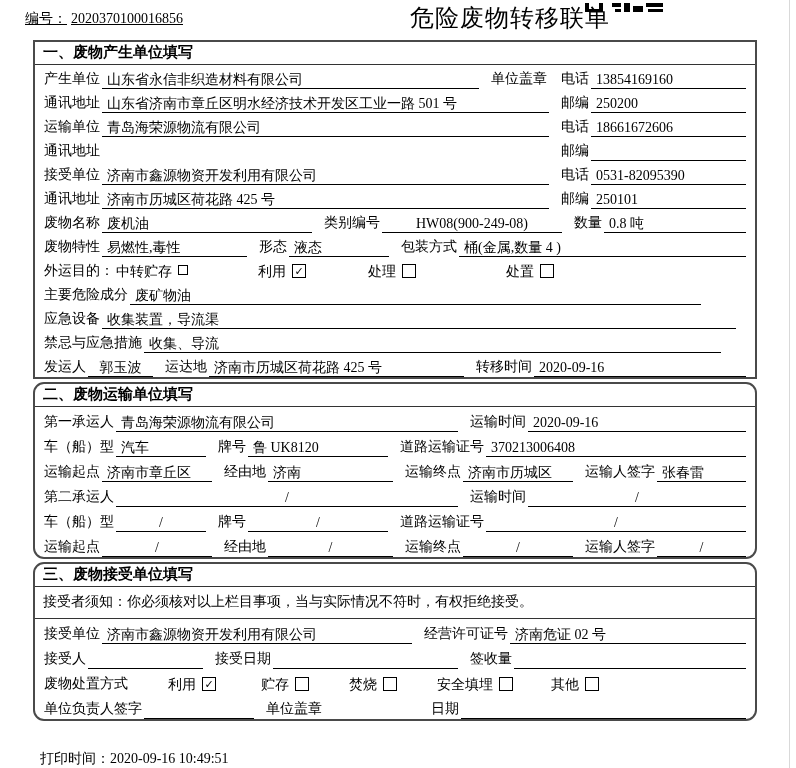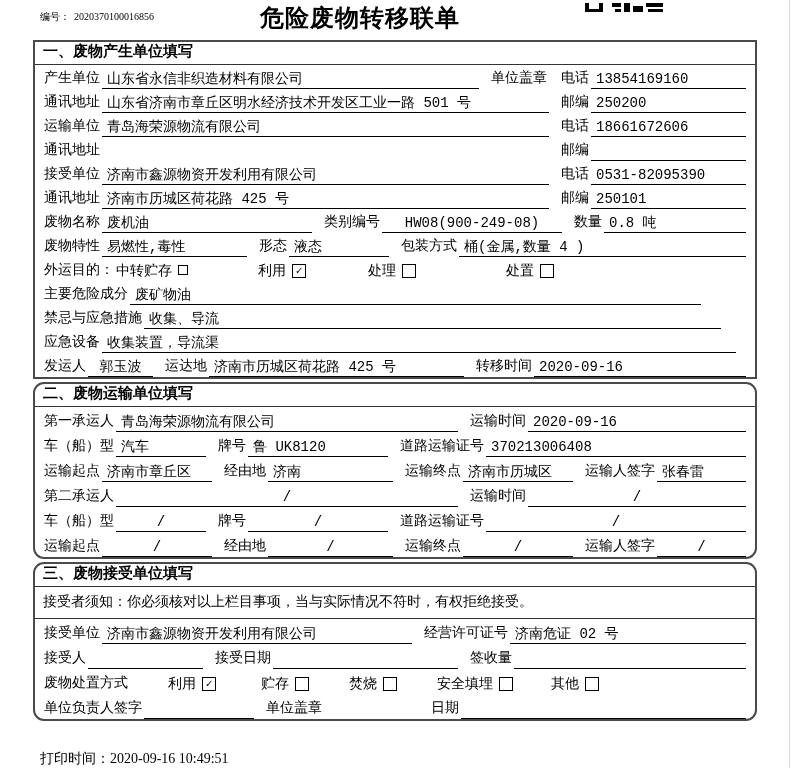--- a/index.html
+++ b/index.html
@@ -1,27 +1,27 @@
 <!DOCTYPE html>
 <html><head>
 <meta charset="utf-8">
 <style>
   html,body{margin:0;padding:0;background:#fff;}
   .page{position:relative;width:796px;height:768px;background:#fff;overflow:hidden;
         font-family:"Liberation Serif","DejaVu Serif",serif;color:#000;font-size:14px;}
   .page-edge{position:absolute;left:789px;top:0;width:1px;height:768px;background:#d9d9d9;}
   
-  .hdr-no{position:absolute;left:40px;top:10px;font-size:10px;white-space:nowrap;}
+  .hdr-no{position:absolute;left:25px;top:10px;font-size:14px;white-space:nowrap;text-decoration:underline;}
   .hdr-no .num{padding-left:4px;}
-  .hdr-title{position:absolute;left:260px;top:2px;width:350px;text-align:left;
-             font-size:24px;font-weight:bold;letter-spacing:1px;white-space:nowrap;}
+  .hdr-title{position:absolute;left:260px;top:2px;width:350px;text-align:right;
+             font-size:24px;font-weight:normal;letter-spacing:1px;white-space:nowrap;}
   .qr{position:absolute;left:585px;top:0;width:78px;height:9px;}
   
   .sections{position:absolute;left:33px;top:40px;width:724px;}
-  .sec{box-sizing:border-box;width:724px;border:2px solid #4a4a4a;background:#fff;font-family:Liberation Mono, monospace;}
+  .sec{box-sizing:border-box;width:724px;border:2px solid #4a4a4a;background:#fff;}
   .sec + .sec{margin-top:3px;border-radius:11px;}
   .sec-h{height:22px;line-height:21px;padding:0 8px;font-weight:bold;font-size:15px;
          border-bottom:1px solid #333;}
   .notice{height:31px;line-height:30px;padding:0 8px;border-bottom:1px solid #333;white-space:nowrap;}
   .row{display:flex;align-items:flex-end;height:24px;padding:0 9px;box-sizing:border-box;}
   .row25{height:25px;}
   .lbl{white-space:nowrap;padding:0 2px 1px 0;line-height:19px;flex:0 0 auto;}
   .lbl.ml{margin-left:12px;}
   .u{border-bottom:1px solid #000;height:19px;line-height:19px;padding:0 5px;
      white-space:nowrap;overflow:hidden;box-sizing:border-box;flex:0 0 auto;}
@@ -180,27 +180,27 @@
           <span class="cb"></span>
         </span>
       </div>
 
       <div class="row">
         <span class="lbl">主要危险成分</span>
         <span class="u f mr45">废矿物油</span>
       </div>
 
       <div class="row">
+        <span class="lbl">应急设备</span>
+        <span class="u f mr10">收集装置，导流渠</span>
+      </div>
+
+      <div class="row">
         <span class="lbl">禁忌与应急措施</span>
         <span class="u f mr25">收集、导流</span>
-      </div>
-
-      <div class="row">
-        <span class="lbl">应急设备</span>
-        <span class="u f mr10">收集装置，导流渠</span>
       </div>
 
       <div class="row">
         <span class="lbl">发运人</span>
         <span class="u w65 c">郭玉波</span>
         <span class="lbl ml">运达地</span>
         <span class="u w255">济南市历城区荷花路 425 号</span>
         <span class="lbl ml">转移时间</span>
         <span class="u f">2020-09-16</span>
       </div>

